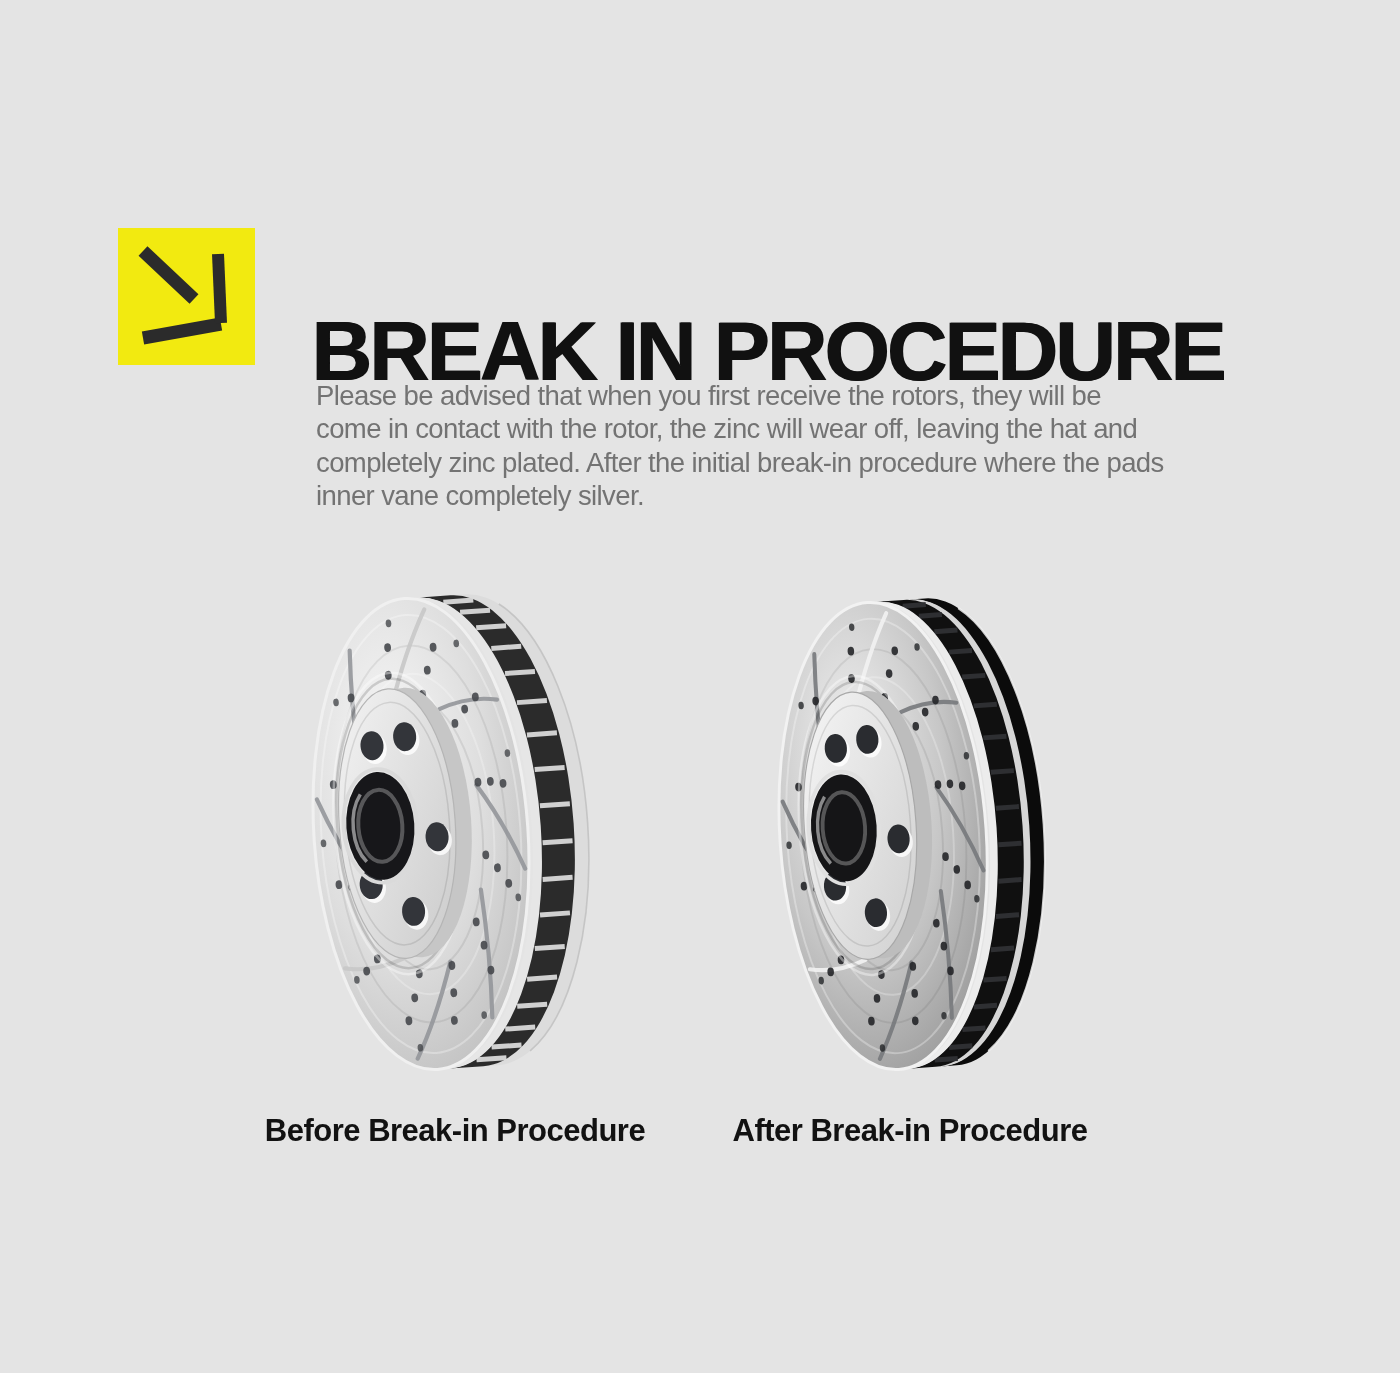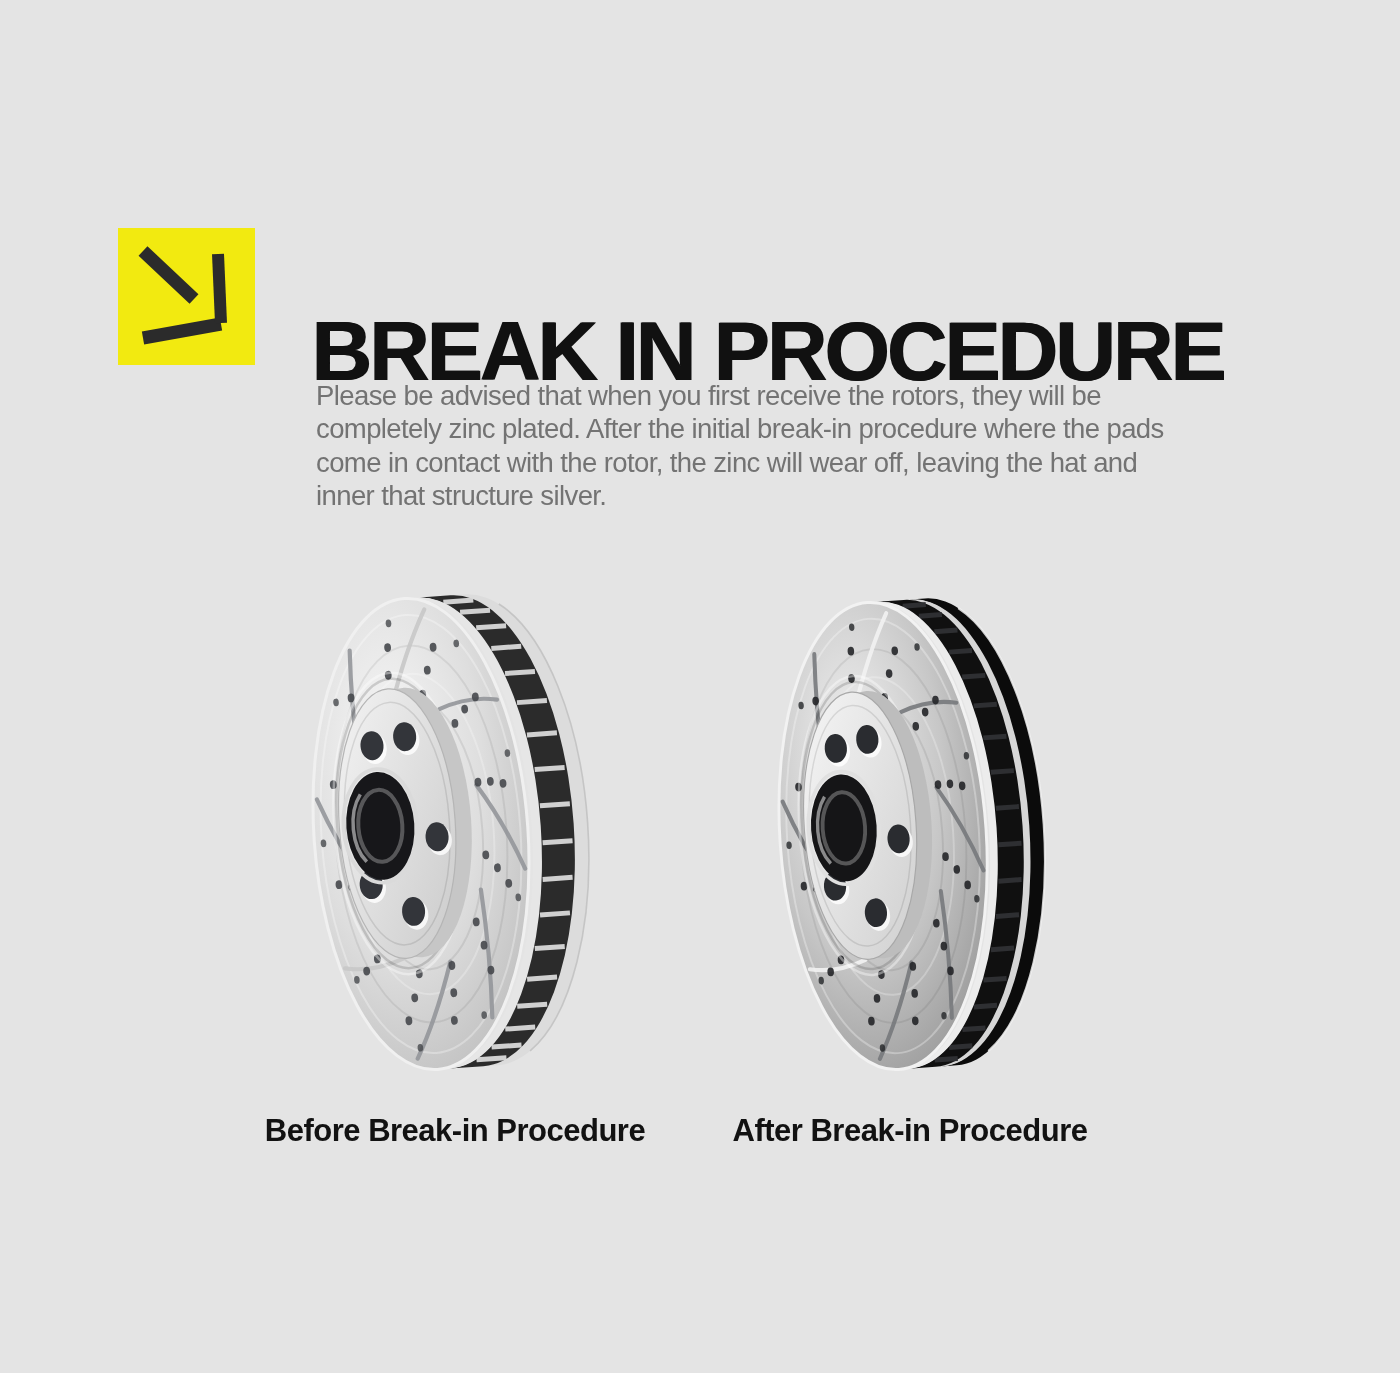--- a/index.html
+++ b/index.html
@@ -33,23 +33,23 @@
       <line x1="25" y1="23" x2="76" y2="71" stroke-width="13" stroke="#2b2b2b"></line>
       <line x1="25" y1="110" x2="103" y2="96" stroke-width="13" stroke="#2b2b2b"></line>
       <line x1="100" y1="26" x2="103" y2="95" stroke-width="12" stroke="#2b2b2b"></line>
     </svg>
   </div>
 
   <h1 class="title">BREAK IN PROCEDURE</h1>
 
   <div class="intro">
     <div class="line">Please be advised that when you first receive the rotors, they will be</div>
+    <div class="line">come in contact with the rotor, the zinc will wear off, leaving the hat and</div>
     <div class="line">completely zinc plated. After the initial break-in procedure where the pads</div>
-    <div class="line">come in contact with the rotor, the zinc will wear off, leaving the hat and</div>
-    <div class="line">inner that structure silver.</div>
+    <div class="line">inner vane completely silver.</div>
   </div>
 
   <div class="figure fig-before">
     <svg class="rotor" viewBox="0 0 280 480" preserveAspectRatio="none">
         <defs>
           <radialGradient id="fg0" cx="0.38" cy="0.33" r="0.78">
             <stop offset="0" stop-color="#f7f7f7"></stop>
             <stop offset="0.55" stop-color="#dedede"></stop>
             <stop offset="1" stop-color="#bdbdbd"></stop>
           </radialGradient>

